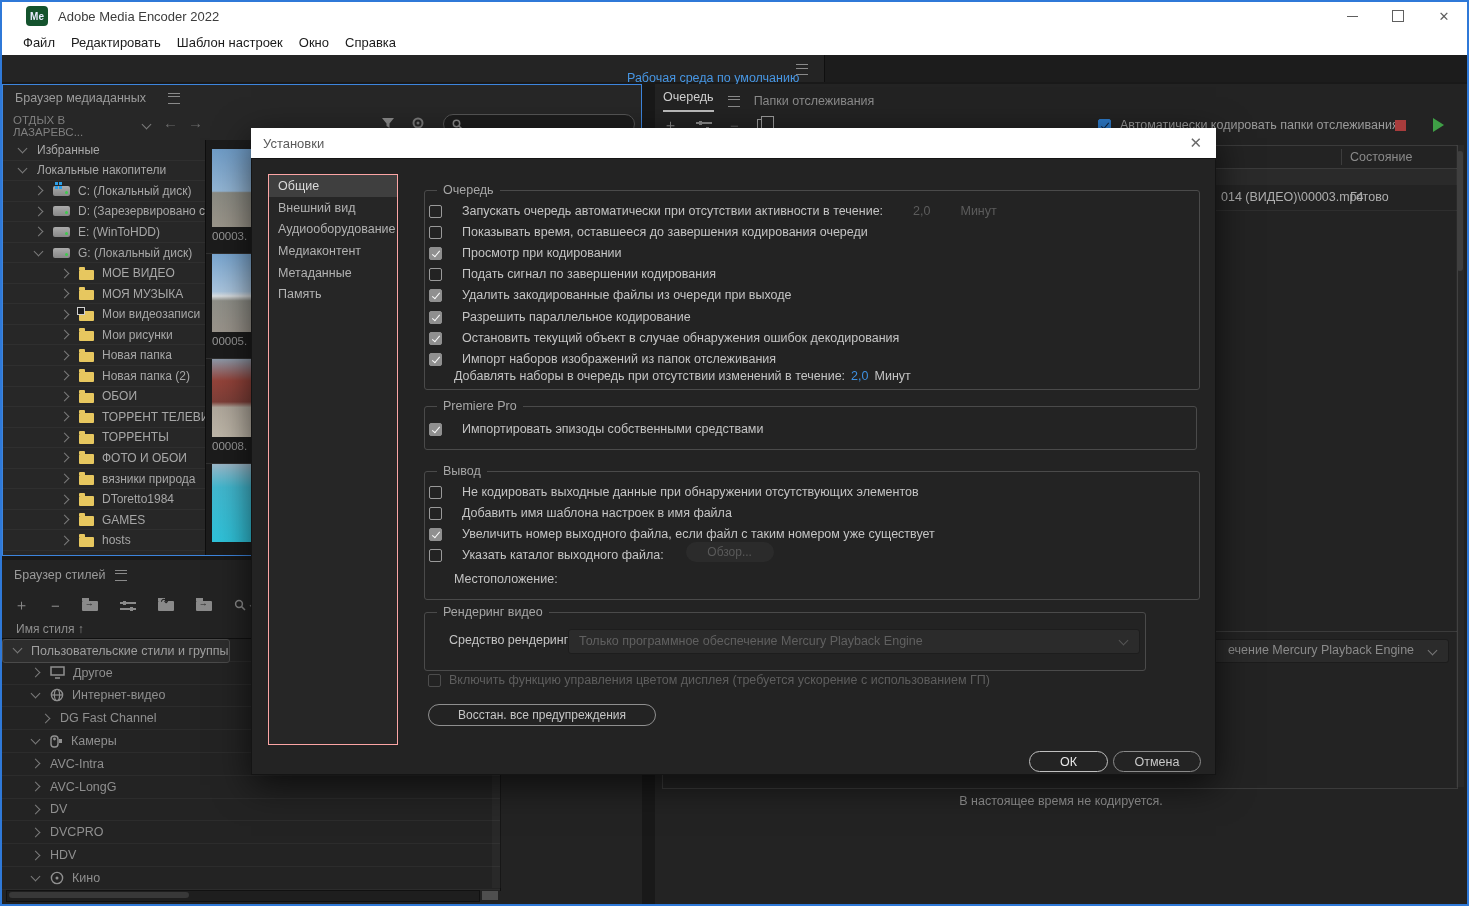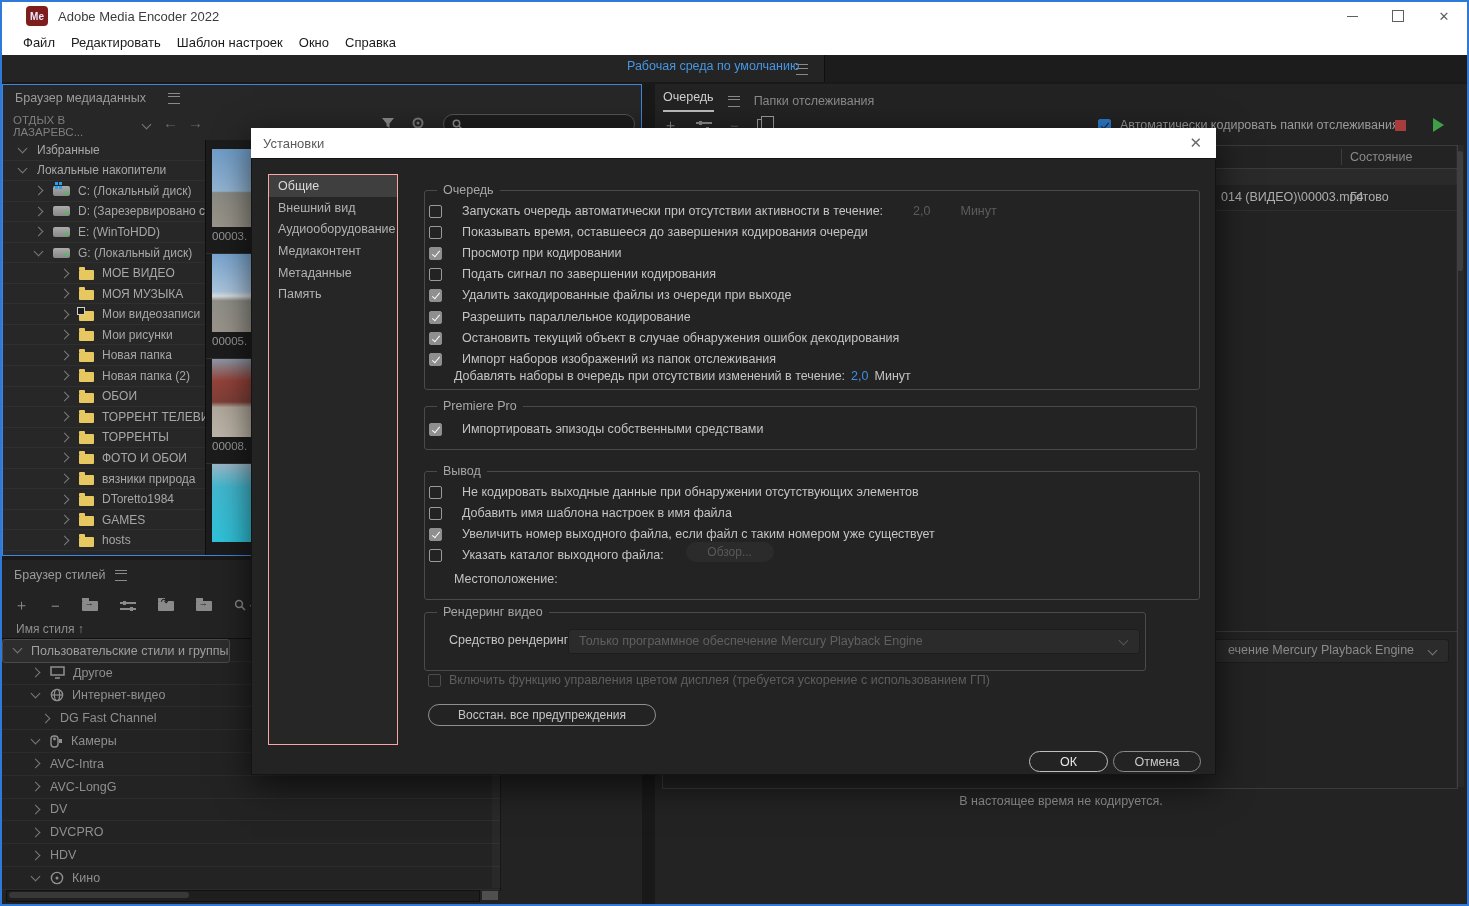--- a/index.html
+++ b/index.html
@@ -1,31 +1,31 @@
 <!DOCTYPE html>
 <html><head>
 <meta charset="utf-8">
 <style>
   html,body{margin:0;padding:0;background:#0c0c0c;font-family:"Liberation Sans","DejaVu Sans",sans-serif;}
   #app{position:relative;width:1469px;height:906px;background:#191919;overflow:hidden;box-shadow:inset 0 0 0 2px #2f79d8;}
   .abs{position:absolute;}
   
   #titlebar{left:2px;top:2px;right:2px;height:28px;background:#ffffff;display:flex;align-items:center;}
-  #melogo{width:22px;height:20px;margin-left:24px;border-radius:4px;background:#7f1d1d;color:#e9ecff;font-size:10px;font-weight:bold;display:flex;align-items:center;justify-content:center;}
+  #melogo{width:22px;height:20px;margin-left:24px;border-radius:4px;background:#14532d;color:#e9ecff;font-size:10px;font-weight:bold;display:flex;align-items:center;justify-content:center;}
   #apptitle{margin-left:10px;color:#3c3c3c;font-size:13px;}
   #wincontrols{margin-left:auto;display:flex;align-items:center;height:100%;}
   .winbtn{width:46px;height:100%;display:flex;align-items:center;justify-content:center;color:#5f5f5f;font-size:13px;}
   .minline{width:11px;height:0;border-top:1px solid #5f5f5f;display:inline-block;}
   .maxbox{width:10px;height:10px;border:1px solid #5f5f5f;display:inline-block;}
   #menubar{left:2px;top:30px;right:2px;height:25px;background:#ffffff;display:flex;align-items:center;padding-left:13px;}
   .menuitem{padding:0 8px;color:#1b1b1b;font-size:13px;}
   
   #wsbar{left:2px;top:55px;right:2px;height:27px;background:#1c1c1c;}
   #wstab{position:absolute;left:0;top:0;width:822px;height:27px;background:#242424;border-right:1px solid #0f0f0f;}
-  #wslabel{position:absolute;left:625px;top:4px;color:#4796e3;font-size:12.5px;}
+  #wslabel{position:absolute;left:625px;top:16px;color:#4796e3;font-size:12.5px;}
   .hamb{display:inline-block;width:12px;height:9px;border-top:1.5px solid #8a8a8a;border-bottom:1.5px solid #8a8a8a;position:relative;}
   .hamb::after{content:"";position:absolute;left:0;top:2.6px;width:12px;border-top:1.5px solid #8a8a8a;}
   #wsmenu{position:absolute;left:794px;top:9px;}
   
   .panelhead{color:#9b9b9b;font-size:12.5px;}
   
   #media{left:2px;top:84px;width:640px;height:472px;background:#272727;border:1px solid #3d85dd;box-sizing:border-box;}
   #mediahead{position:absolute;left:12px;top:6px;display:flex;align-items:center;gap:22px;}
   #mediactrl{position:absolute;left:0;top:26px;right:0;height:29px;}
   #locdrop{position:absolute;left:10px;top:4px;width:148px;height:21px;color:#7f7f7f;font-size:11.5px;display:flex;align-items:center;text-transform:uppercase;}

